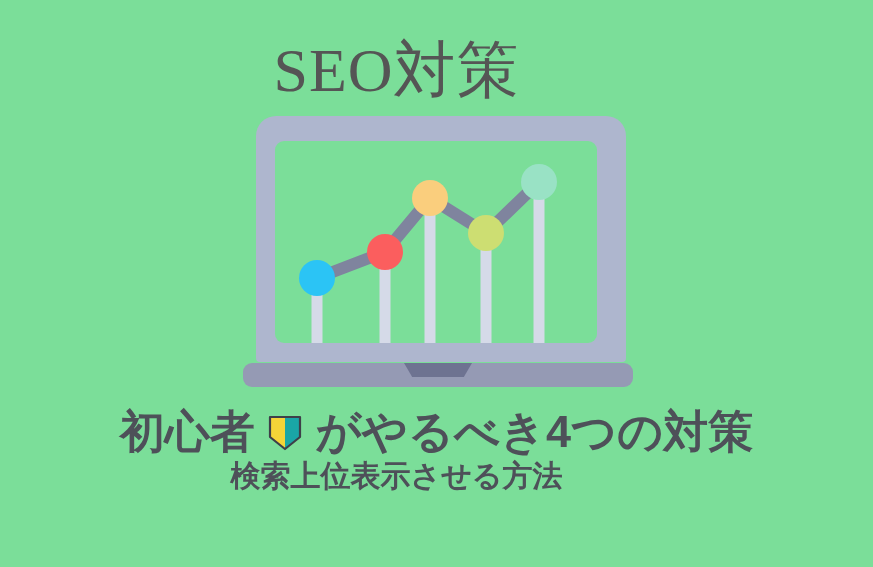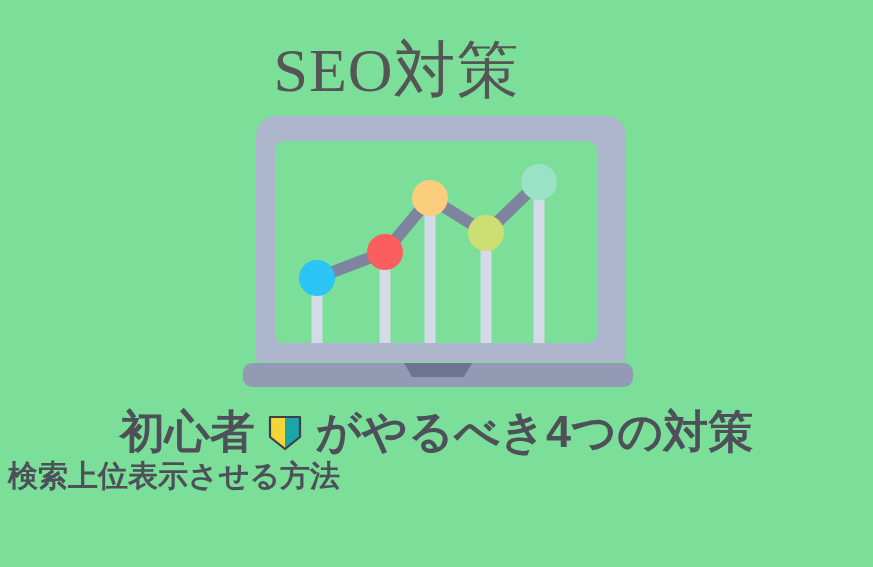--- a/index.html
+++ b/index.html
@@ -115,27 +115,26 @@
     height: 36px;
     margin: 0 1px;
     position: relative;
     top: -2px;
   }
   #subheadline {
     position: absolute;
     left: 0;
     top: 456px;
     width: 793px;
-    text-align: left;
+    text-align: center;
     font-size: 30px;
     line-height: 40px;
     font-weight: 700;
     color: #4E5059;
     white-space: nowrap;
-    padding-left: 8px;
   }
 </style>
 </head>
 <body>
 
 <div id="canvas">
 
   <div id="title">SEO対策</div>
 
   <div id="laptop">

